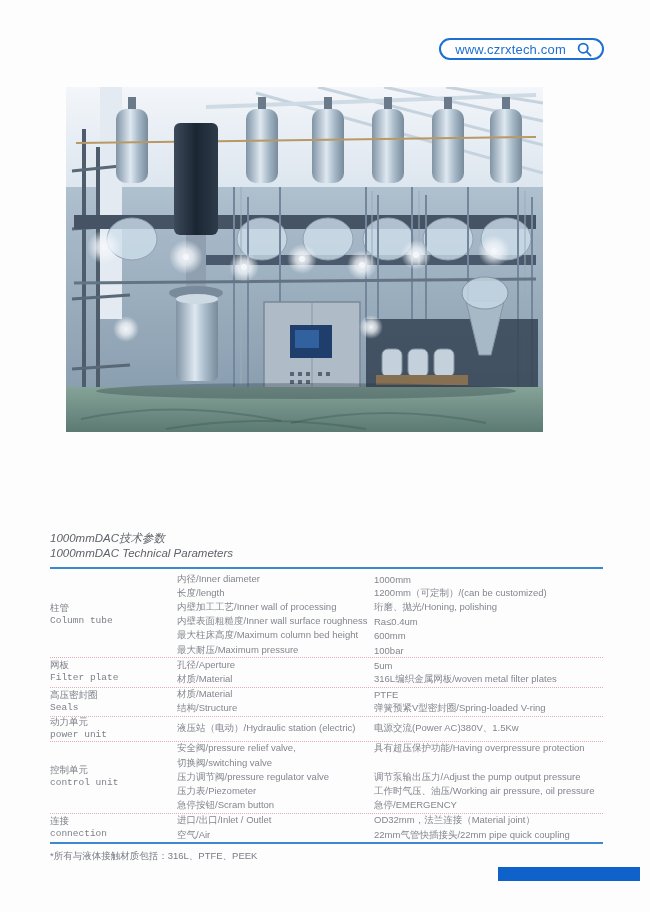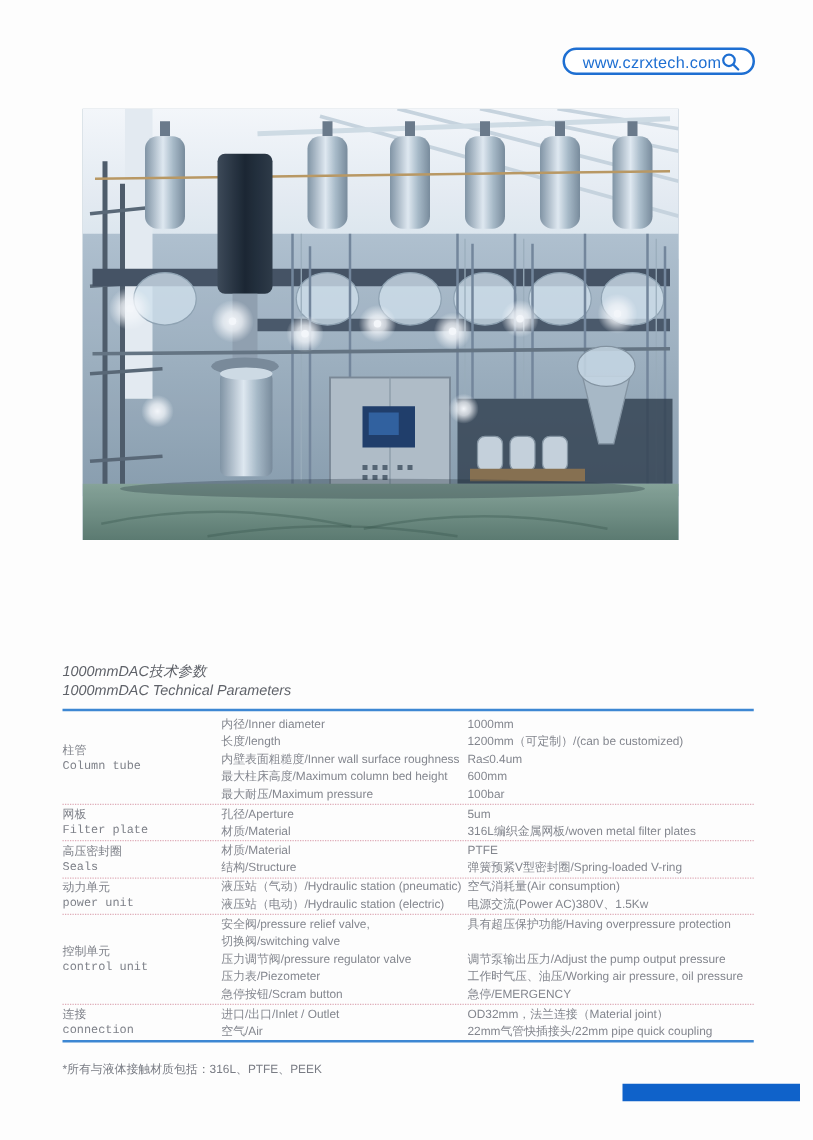--- a/index.html
+++ b/index.html
@@ -4,21 +4,21 @@
 <style>
   html,body{margin:0;padding:0;}
   body{
     width:650px;height:912px;position:relative;background:#fdfdfd;overflow:hidden;
     font-family:"Liberation Sans","DejaVu Sans",sans-serif;
     -webkit-font-smoothing:antialiased;
   }
   
   .url-pill{
     position:absolute;top:38px;right:46px;height:22px;
-    display:flex;align-items:center;gap:0;padding:0 10px 0 14px;
+    display:flex;align-items:center;gap:11px;padding:0 10px 0 14px;
     border:2px solid #1e6fd2;border-radius:999px;color:#1e6fd2;
     font-size:13px;letter-spacing:.2px;background:#fff;box-sizing:border-box;text-align:center;
   }
   .url-pill .mag{display:block;}
   
   .photo{
     position:absolute;left:66px;top:87px;width:477px;height:345px;overflow:hidden;
     background:#b7c5d1;
   }
   .photo svg{display:block;}
@@ -244,20 +244,24 @@
     <div class="pgroup-rows">
         <div class="prow">
     <div class="pname">内径/Inner diameter</div>
     <div class="pvalue">1000mm</div>
   </div>
         <div class="prow">
     <div class="pname">长度/length</div>
     <div class="pvalue">1200mm（可定制）/(can be customized)</div>
   </div>
         <div class="prow">
+    <div class="pname">内壁加工工艺/Inner wall of processing</div>
+    <div class="pvalue">珩磨、抛光/Honing, polishing</div>
+  </div>
+        <div class="prow">
     <div class="pname">内壁表面粗糙度/Inner wall surface roughness</div>
     <div class="pvalue">Ra≤0.4um</div>
   </div>
         <div class="prow">
     <div class="pname">最大柱床高度/Maximum column bed height</div>
     <div class="pvalue">600mm</div>
   </div>
         <div class="prow">
     <div class="pname">最大耐压/Maximum pressure</div>
     <div class="pvalue">100bar</div>
@@ -295,24 +299,20 @@
     <div class="pvalue">弹簧预紧V型密封圈/Spring-loaded V-ring</div>
   </div>
       </div>
   </div>
     <div class="pgroup">
     <div class="pgroup-label">
       <div>动力单元</div>
       <div>power unit</div>
     </div>
     <div class="pgroup-rows">
-        <div class="prow">
-    <div class="pname">液压站（气动）/Hydraulic station (pneumatic)</div>
-    <div class="pvalue">空气消耗量(Air consumption)</div>
-  </div>
         <div class="prow">
     <div class="pname">液压站（电动）/Hydraulic station (electric)</div>
     <div class="pvalue">电源交流(Power AC)380V、1.5Kw</div>
   </div>
       </div>
   </div>
     <div class="pgroup">
     <div class="pgroup-label">
       <div>控制单元</div>
       <div>control unit</div>

